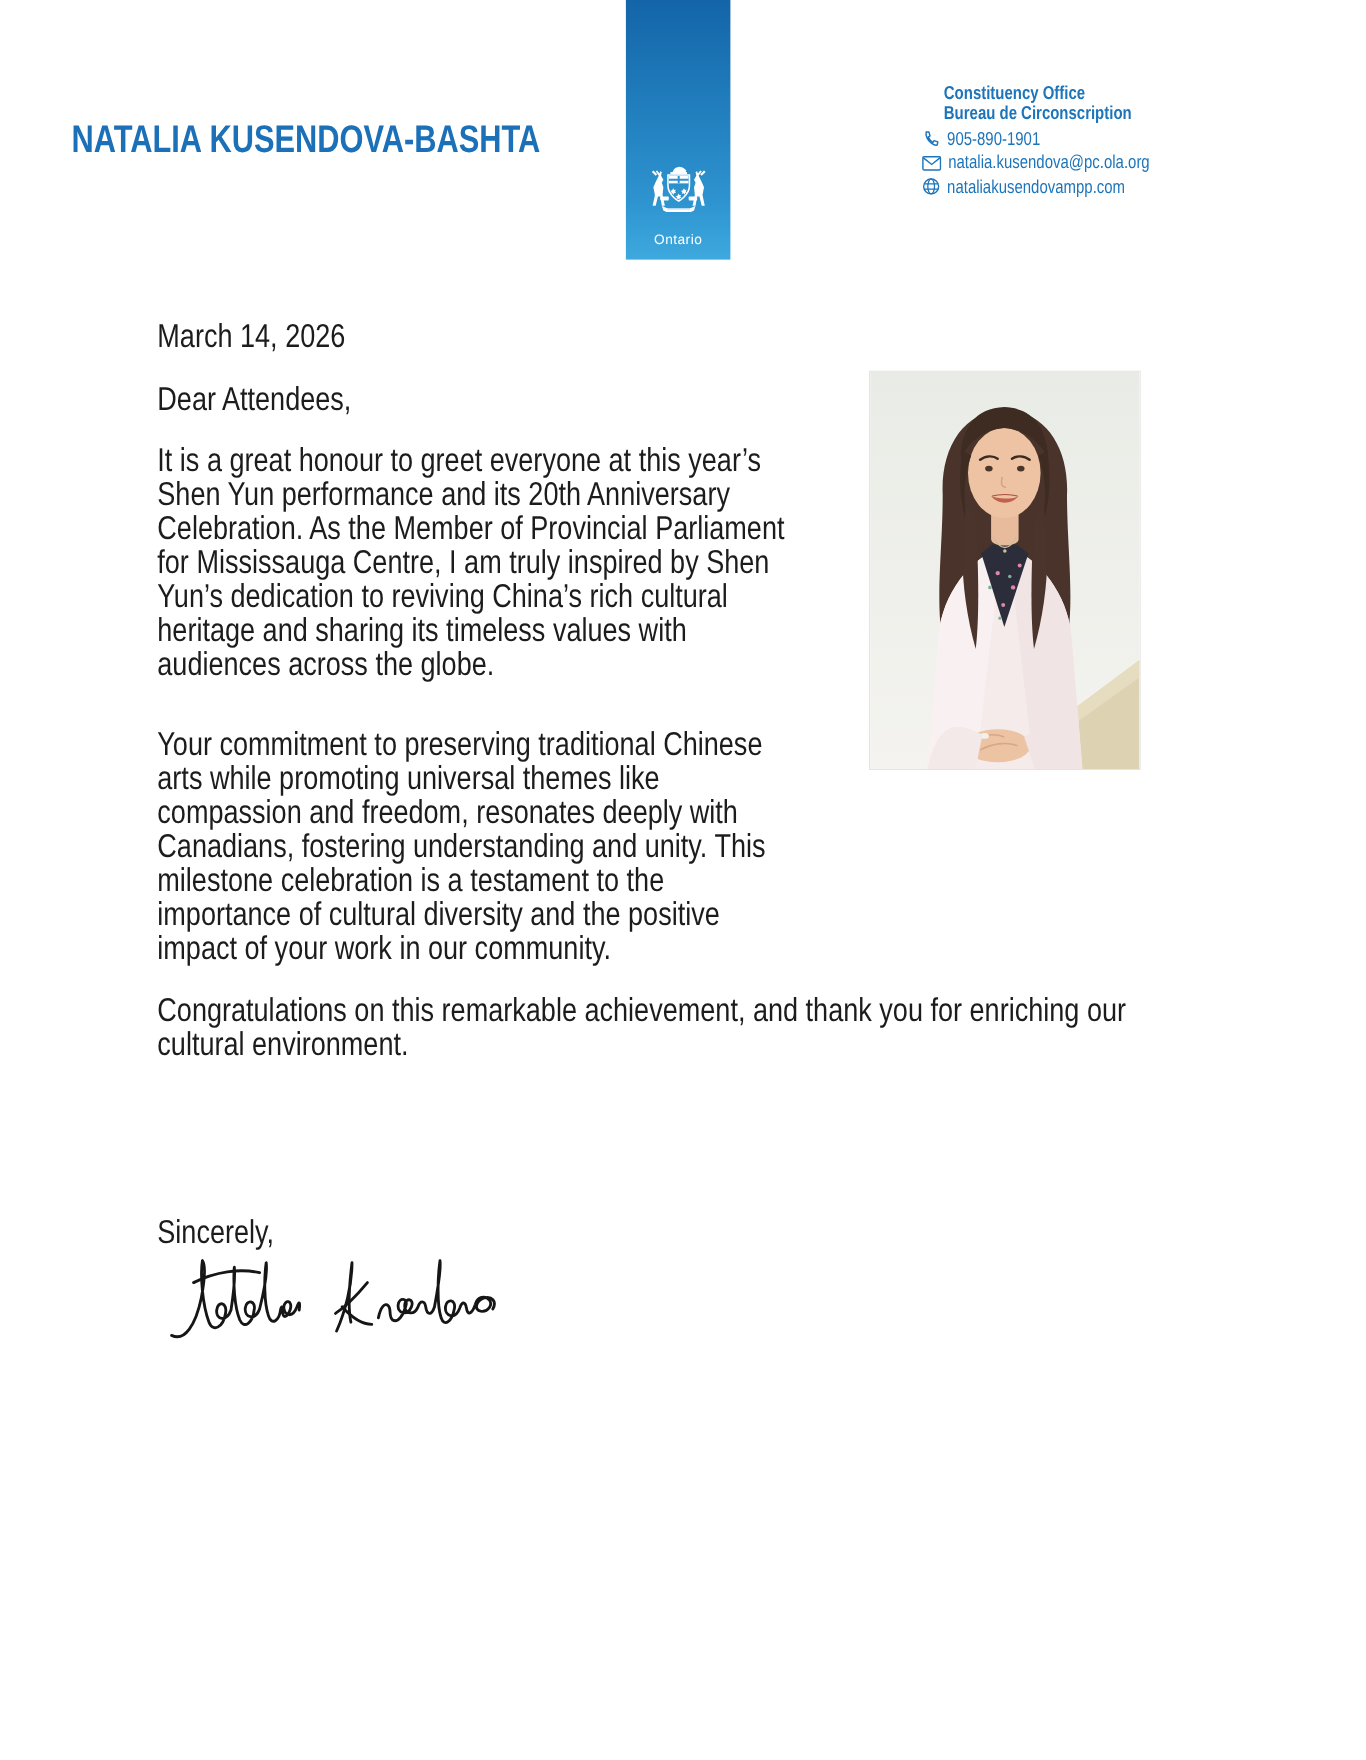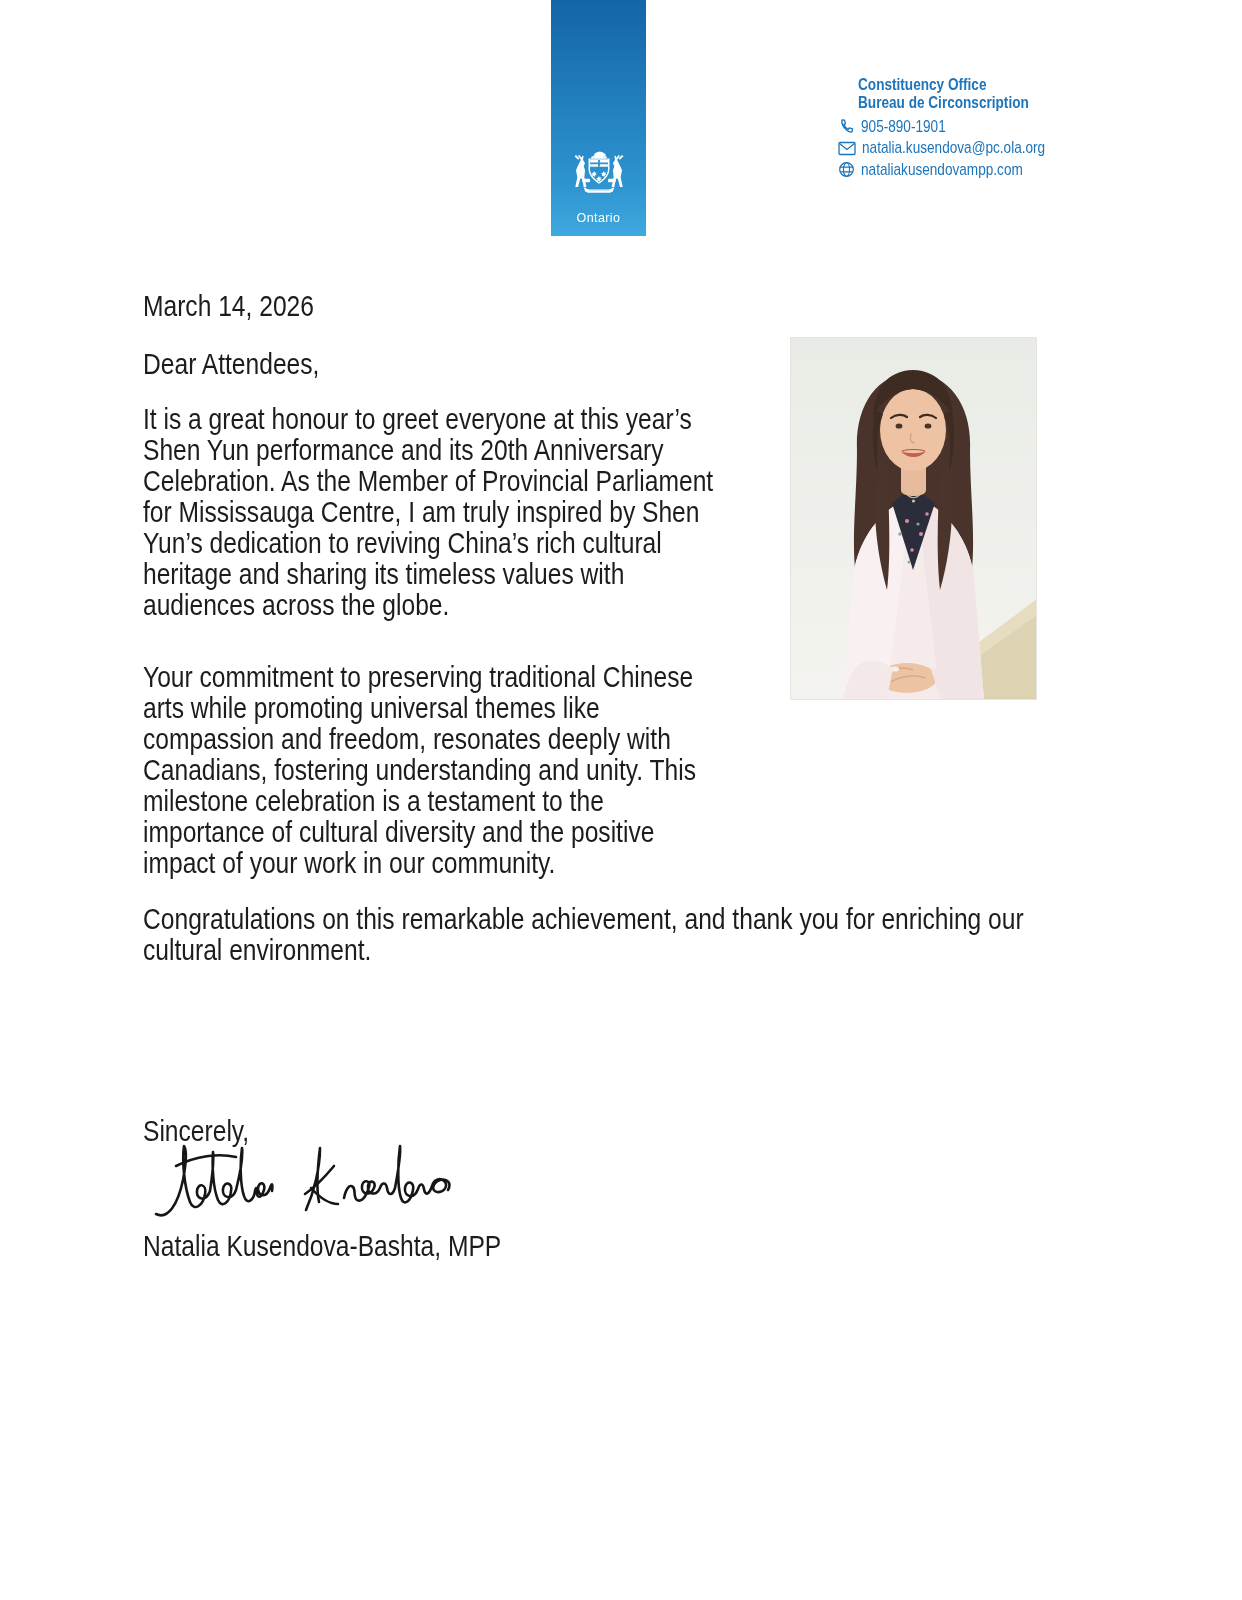--- a/index.html
+++ b/index.html
@@ -23,21 +23,21 @@
     font-size:35px; font-weight:bold; color:#1b70b8;
     line-height:36px; white-space:nowrap;
   }
   .brand-name .narrow{transform:scaleX(0.80);}
   .brand-title{
     position:absolute; left:65px; top:148px;
     font-size:24px; color:#1f73ba; line-height:28px; white-space:nowrap;
   }
   .brand-title .narrow{transform:scaleX(0.85);}
   .band{
-    position:absolute; left:551px; top:0; width:95px; height:236px;
+    position:absolute; left:569px; top:0; width:95px; height:236px;
     background:linear-gradient(180deg,#1365a8 0%, #2e94d0 78%, #3ea9de 100%);
     display:flex; flex-direction:column; align-items:center; justify-content:flex-end;
     padding-bottom:11px; box-sizing:border-box;
   }
   .ontario-label{
     color:#ffffff; font-size:12.5px; margin-top:3px; letter-spacing:0.4px;
   }
   
   .office{
     position:absolute; left:838px; top:76px; color:#1c74ba; font-size:17px;
@@ -53,37 +53,40 @@
   .txt{
     position:absolute; left:143px; color:#1c1c1c;
     font-size:30px; line-height:31px; white-space:nowrap;
   }
   .txt .narrow{white-space:pre-line;}
   .date{top:290px;}
   .salutation{top:348px;}
   .p1{top:403px;}
   .p2{top:661px;}
   .p3{top:903px;}
-  .closing{top:1105px;margin-top:10px;}
+  .closing{top:1105px;}
   .signoff{top:1230px;}
   
   .photo{
     position:absolute; left:790px; top:337px; width:247px; height:363px;
     border:1px solid #e4e4e1; box-sizing:border-box; overflow:hidden;
   }
   
   .signature{
     position:absolute; left:148px; top:1136px; width:310px; height:100px;
   }
 </style>
 </head>
 <body>
 
 <div class="page">
 
+  <div class="brand-name">
+    <span class="narrow">NATALIA KUSENDOVA-BASHTA</span>
+  </div>
 
   <div class="band">
     <svg width="72" height="60" viewBox="0 0 100 86">
       <g fill="#ffffff" stroke="none">
 
         <path d="M42,12 l2,-4 3,-2 4,-1 4,1 3,2 2,2 -1,2 -3,0 -1,3 -2,0 -1,-2 -5,0 -1,2 -2,0 -1,-3 z"></path>
         <rect x="39" y="12" width="22" height="3" rx="1.2"></rect>
 
         <path d="M24,17 l-4,-6 2,-1 3,4 1,-3 2,1 -1,5 3,5 -2,4 2,6 -1,10 3,14 -4,0 -2,-12 -3,0 -3,12 -4,0 3,-14 -2,-10 3,-7 z"></path>
         <path d="M17,10 l5,5 -2,2 -5,-5 z"></path>
@@ -253,17 +256,14 @@
       <path d="M163,52 C172,62 181,68 190,68"></path>
       <path d="M196,62 C198,52 202,48 205,51 C208,54 205,61 209,64 C214,67 219,59 221,51
                C223,44 215,43 214,50 C213,58 222,61 226,52 C229,45 221,43 220,50 C219,58 228,61 232,52
                C234,46 238,46 239,52 C240,59 244,61 247,52 C250,36 253,18 252,10 C250,24 249,50 253,62
                C256,71 263,65 265,54 C267,45 258,44 257,52 C256,61 266,64 270,53 C272,47 275,47 276,53
                C277,60 281,59 284,50 C286,43 293,41 297,46 C300,50 296,57 289,56 C283,55 284,47 292,44
                C299,42 304,47 300,54"></path>
     </g>
   </svg>
 
-  <div class="txt signoff">
-    <span class="narrow">Natalia Kusendova-Bashta, MPP</span>
-  </div>
 
 </div>
 
 </body></html>

